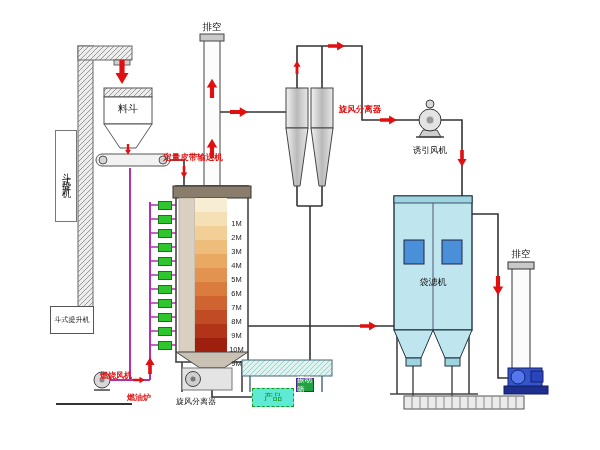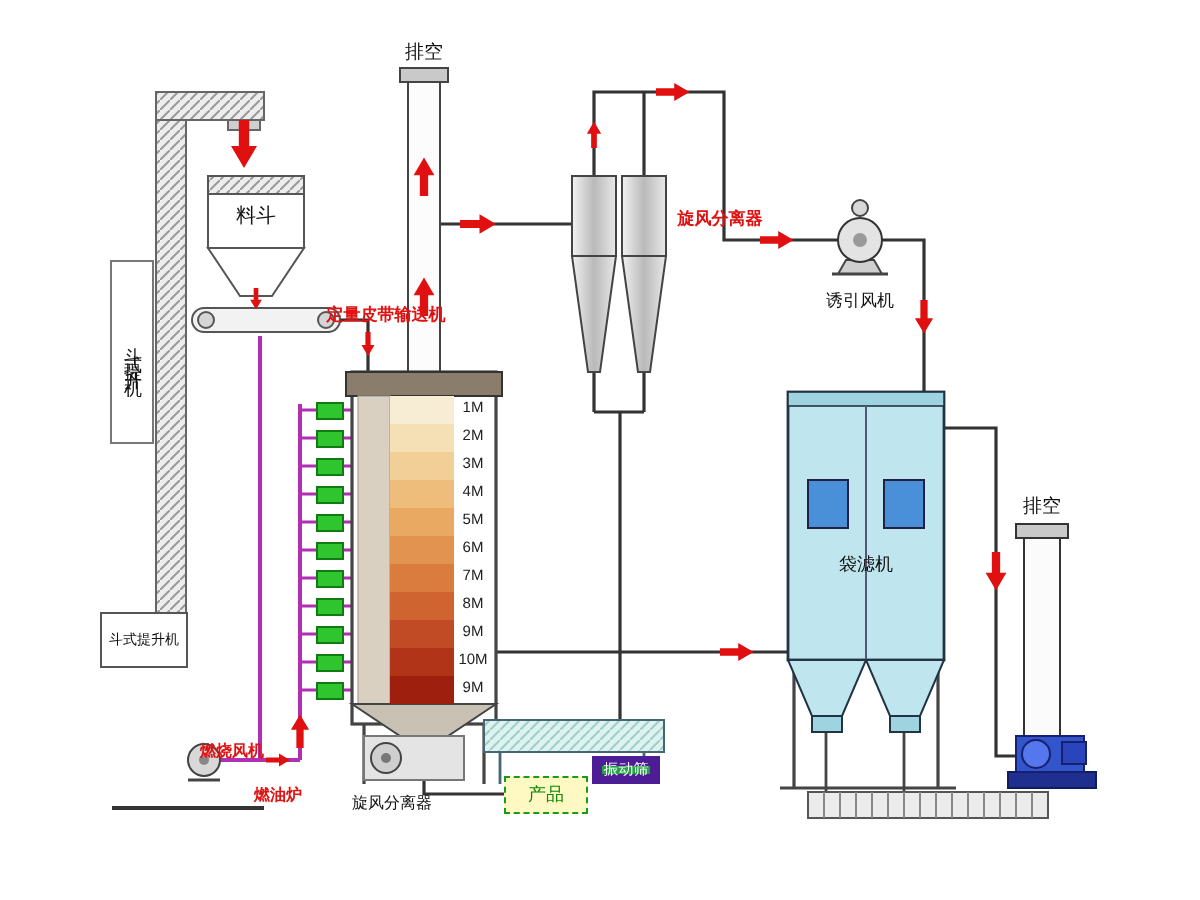--- a/index.html
+++ b/index.html
@@ -6,36 +6,36 @@
   #canvas{
     position:relative;width:600px;height:450px;background:#ffffff;overflow:hidden;
     font-family:"Liberation Sans", sans-serif;color:#111;
   }
   #canvas svg{position:absolute;left:0;top:0;}
   .lbl{position:absolute;white-space:nowrap;line-height:1.15;}
   .center{text-align:center;font-family:Liberation Serif, serif;}
   .red{color:#e01212;font-weight:bold;margin-left:44px;}
   .layer{position:absolute;left:195px;width:32px;height:14px;}
   .burner{position:absolute;left:158px;width:14px;height:9px;background:#2fc52f;border:1px solid #127a12;box-sizing:border-box;}
-  .lvl{position:absolute;left:227px;width:19px;height:12px;font-size:7.5px;text-align:center;color:#222;}
+  .lvl{position:absolute;left:227px;width:19px;height:12px;font-size:7.5px;text-align:center;color:#222;margin-top:20px;}
   .vtext{
     position:absolute;left:55px;top:130px;width:20px;height:90px;
     writing-mode:vertical-rl;font-size:9px;letter-spacing:4px;
     border:1px solid #777;background:#fff;display:flex;align-items:center;justify-content:center;
   }
   .bootbox{
     position:absolute;left:50px;top:306px;width:42px;height:26px;border:1px solid #555;background:#fff;
     font-size:7px;display:flex;align-items:center;justify-content:center;
   }
   .productbox{
     position:absolute;left:252px;top:388px;width:40px;height:17px;border:1px dashed #1a9a1a;
-    color:#0a8a0a;font-size:9px;display:flex;align-items:center;justify-content:center;background:#fef9c3;
+    color:#0a8a0a;font-size:9px;display:flex;align-items:center;justify-content:center;background:#5eead4;
   }
   .vibbox{
-    position:absolute;left:296px;top:378px;width:34px;height:14px;background:#22a044;border:5px solid #4c1d95;
+    position:absolute;left:296px;top:378px;width:18px;height:14px;background:#22a044;border:1px solid #4c1d95;
     color:#fff;font-size:7.5px;display:flex;align-items:center;justify-content:center;box-sizing:border-box;
   }
 </style>
 </head>
 <body>
 
 <div id="canvas">
 
 <svg width="600" height="450" viewBox="0 0 600 450">
   <defs>

